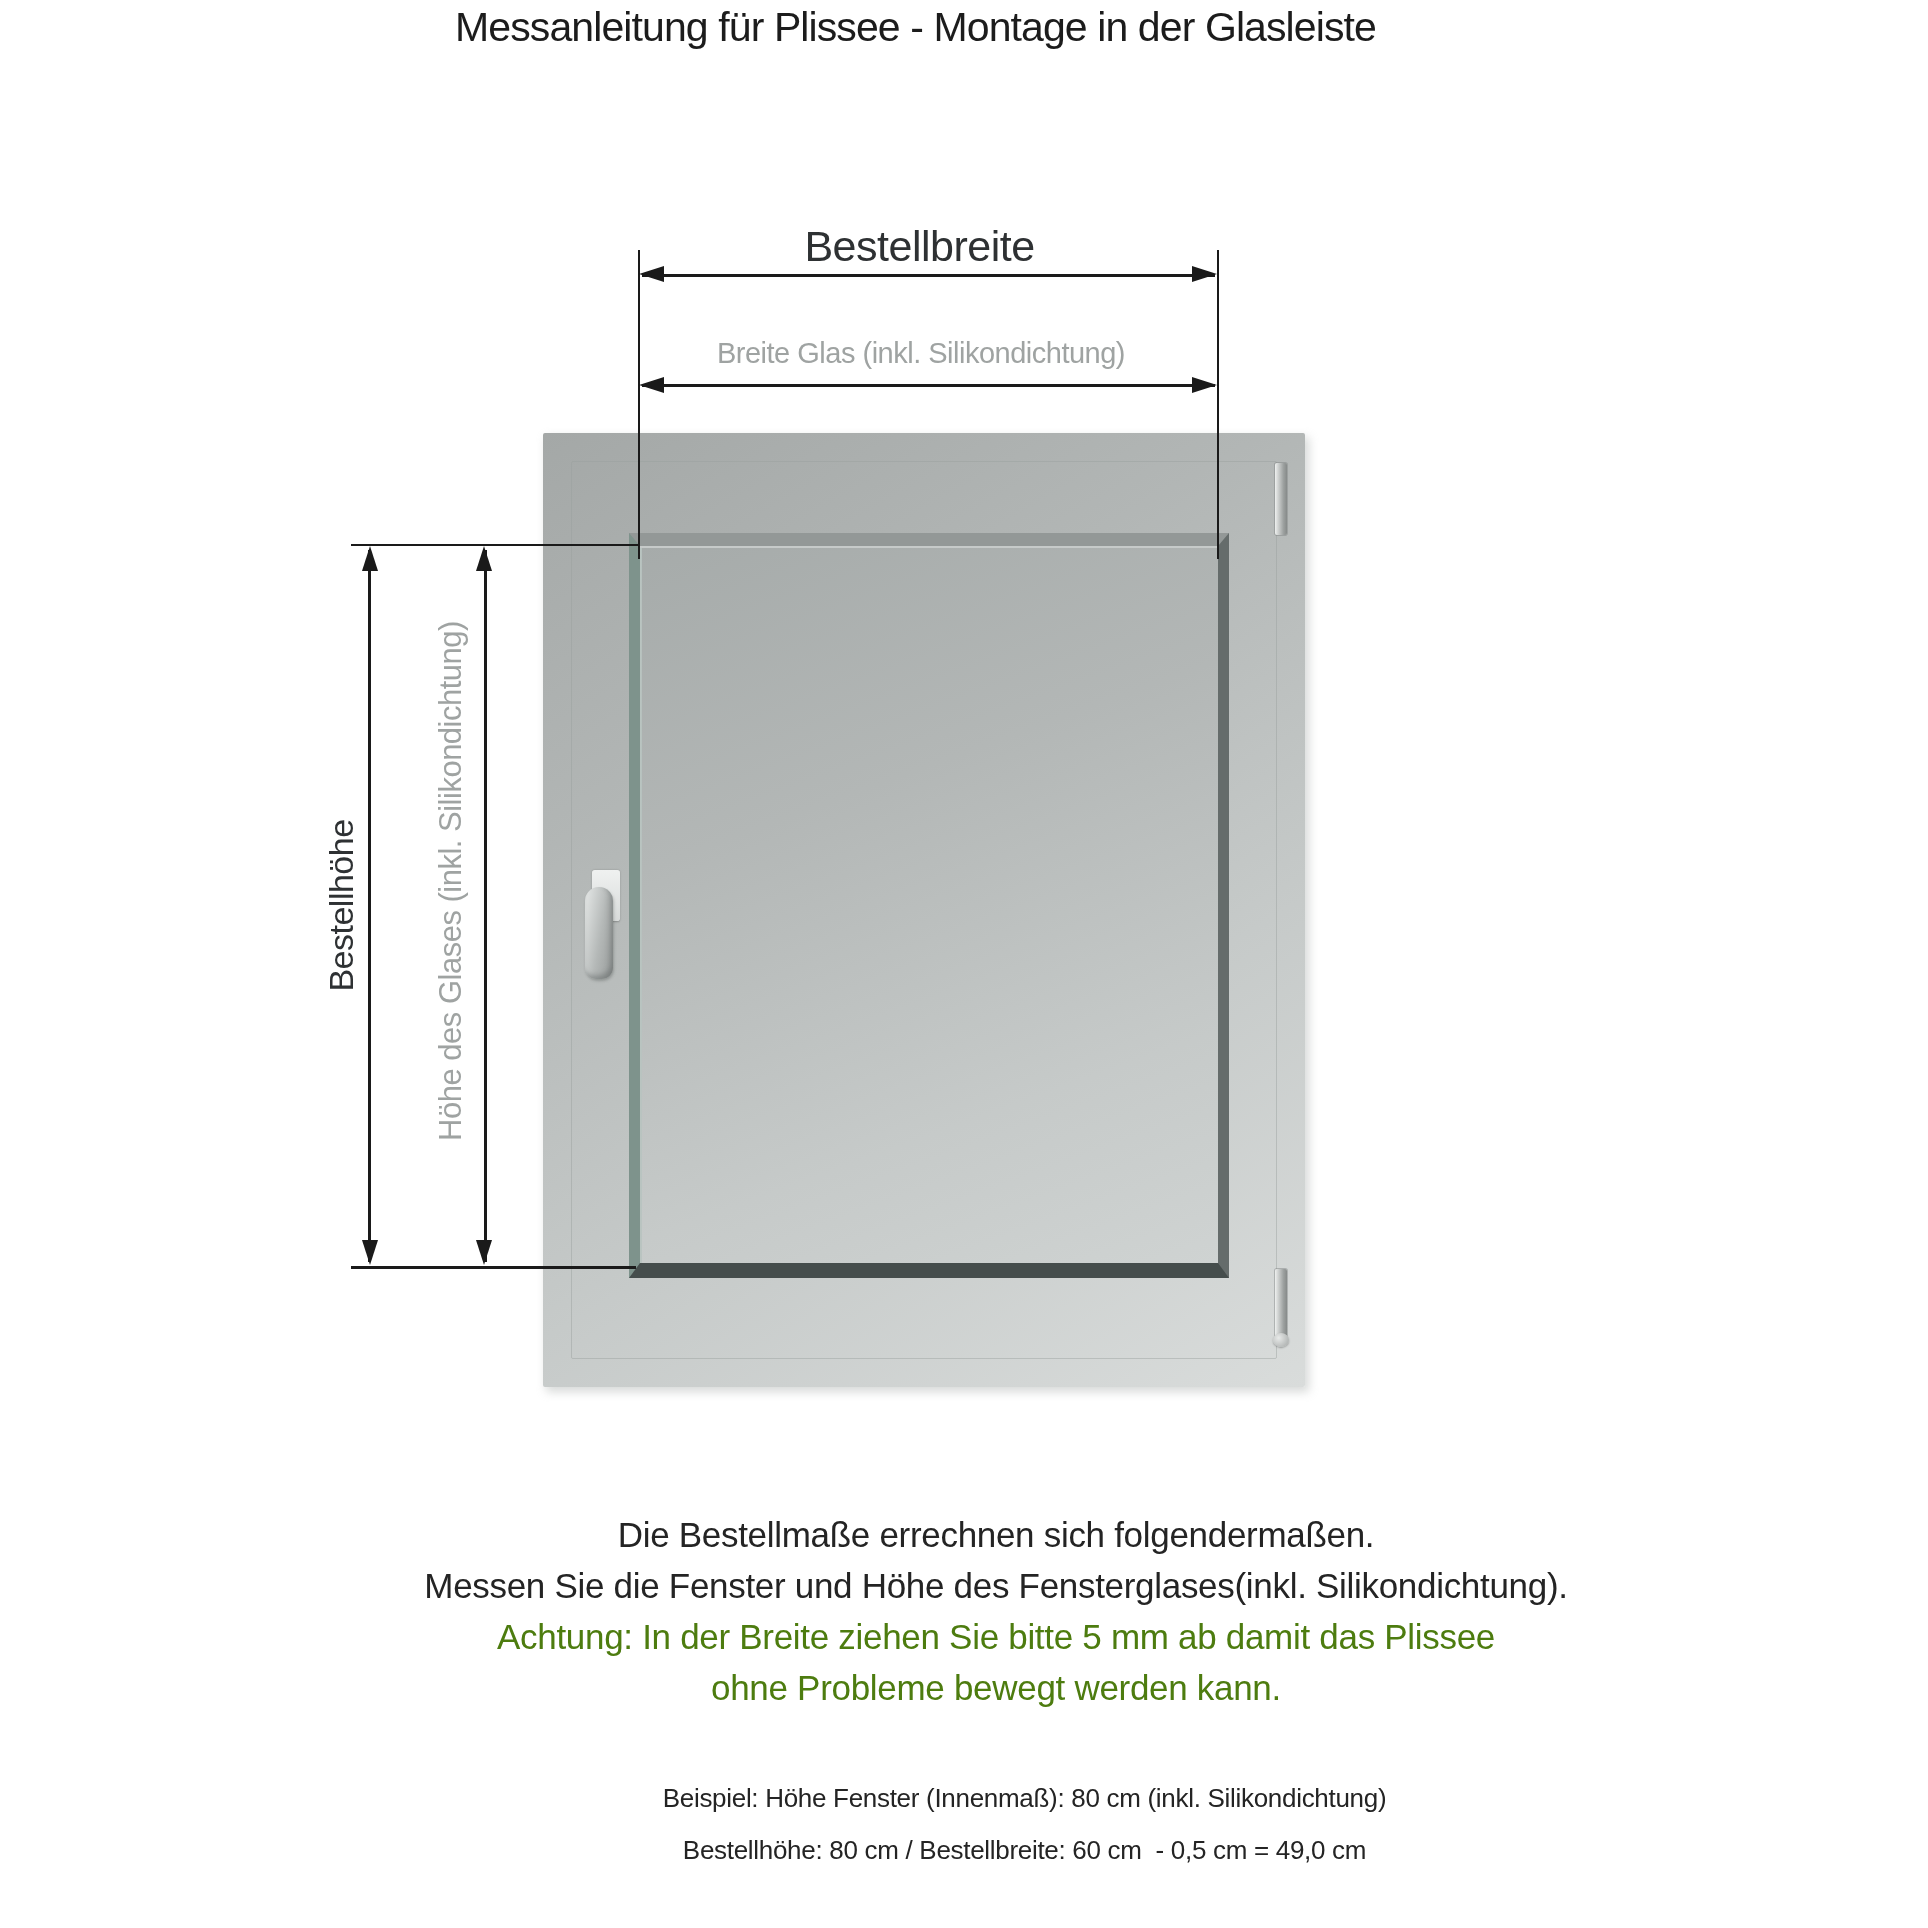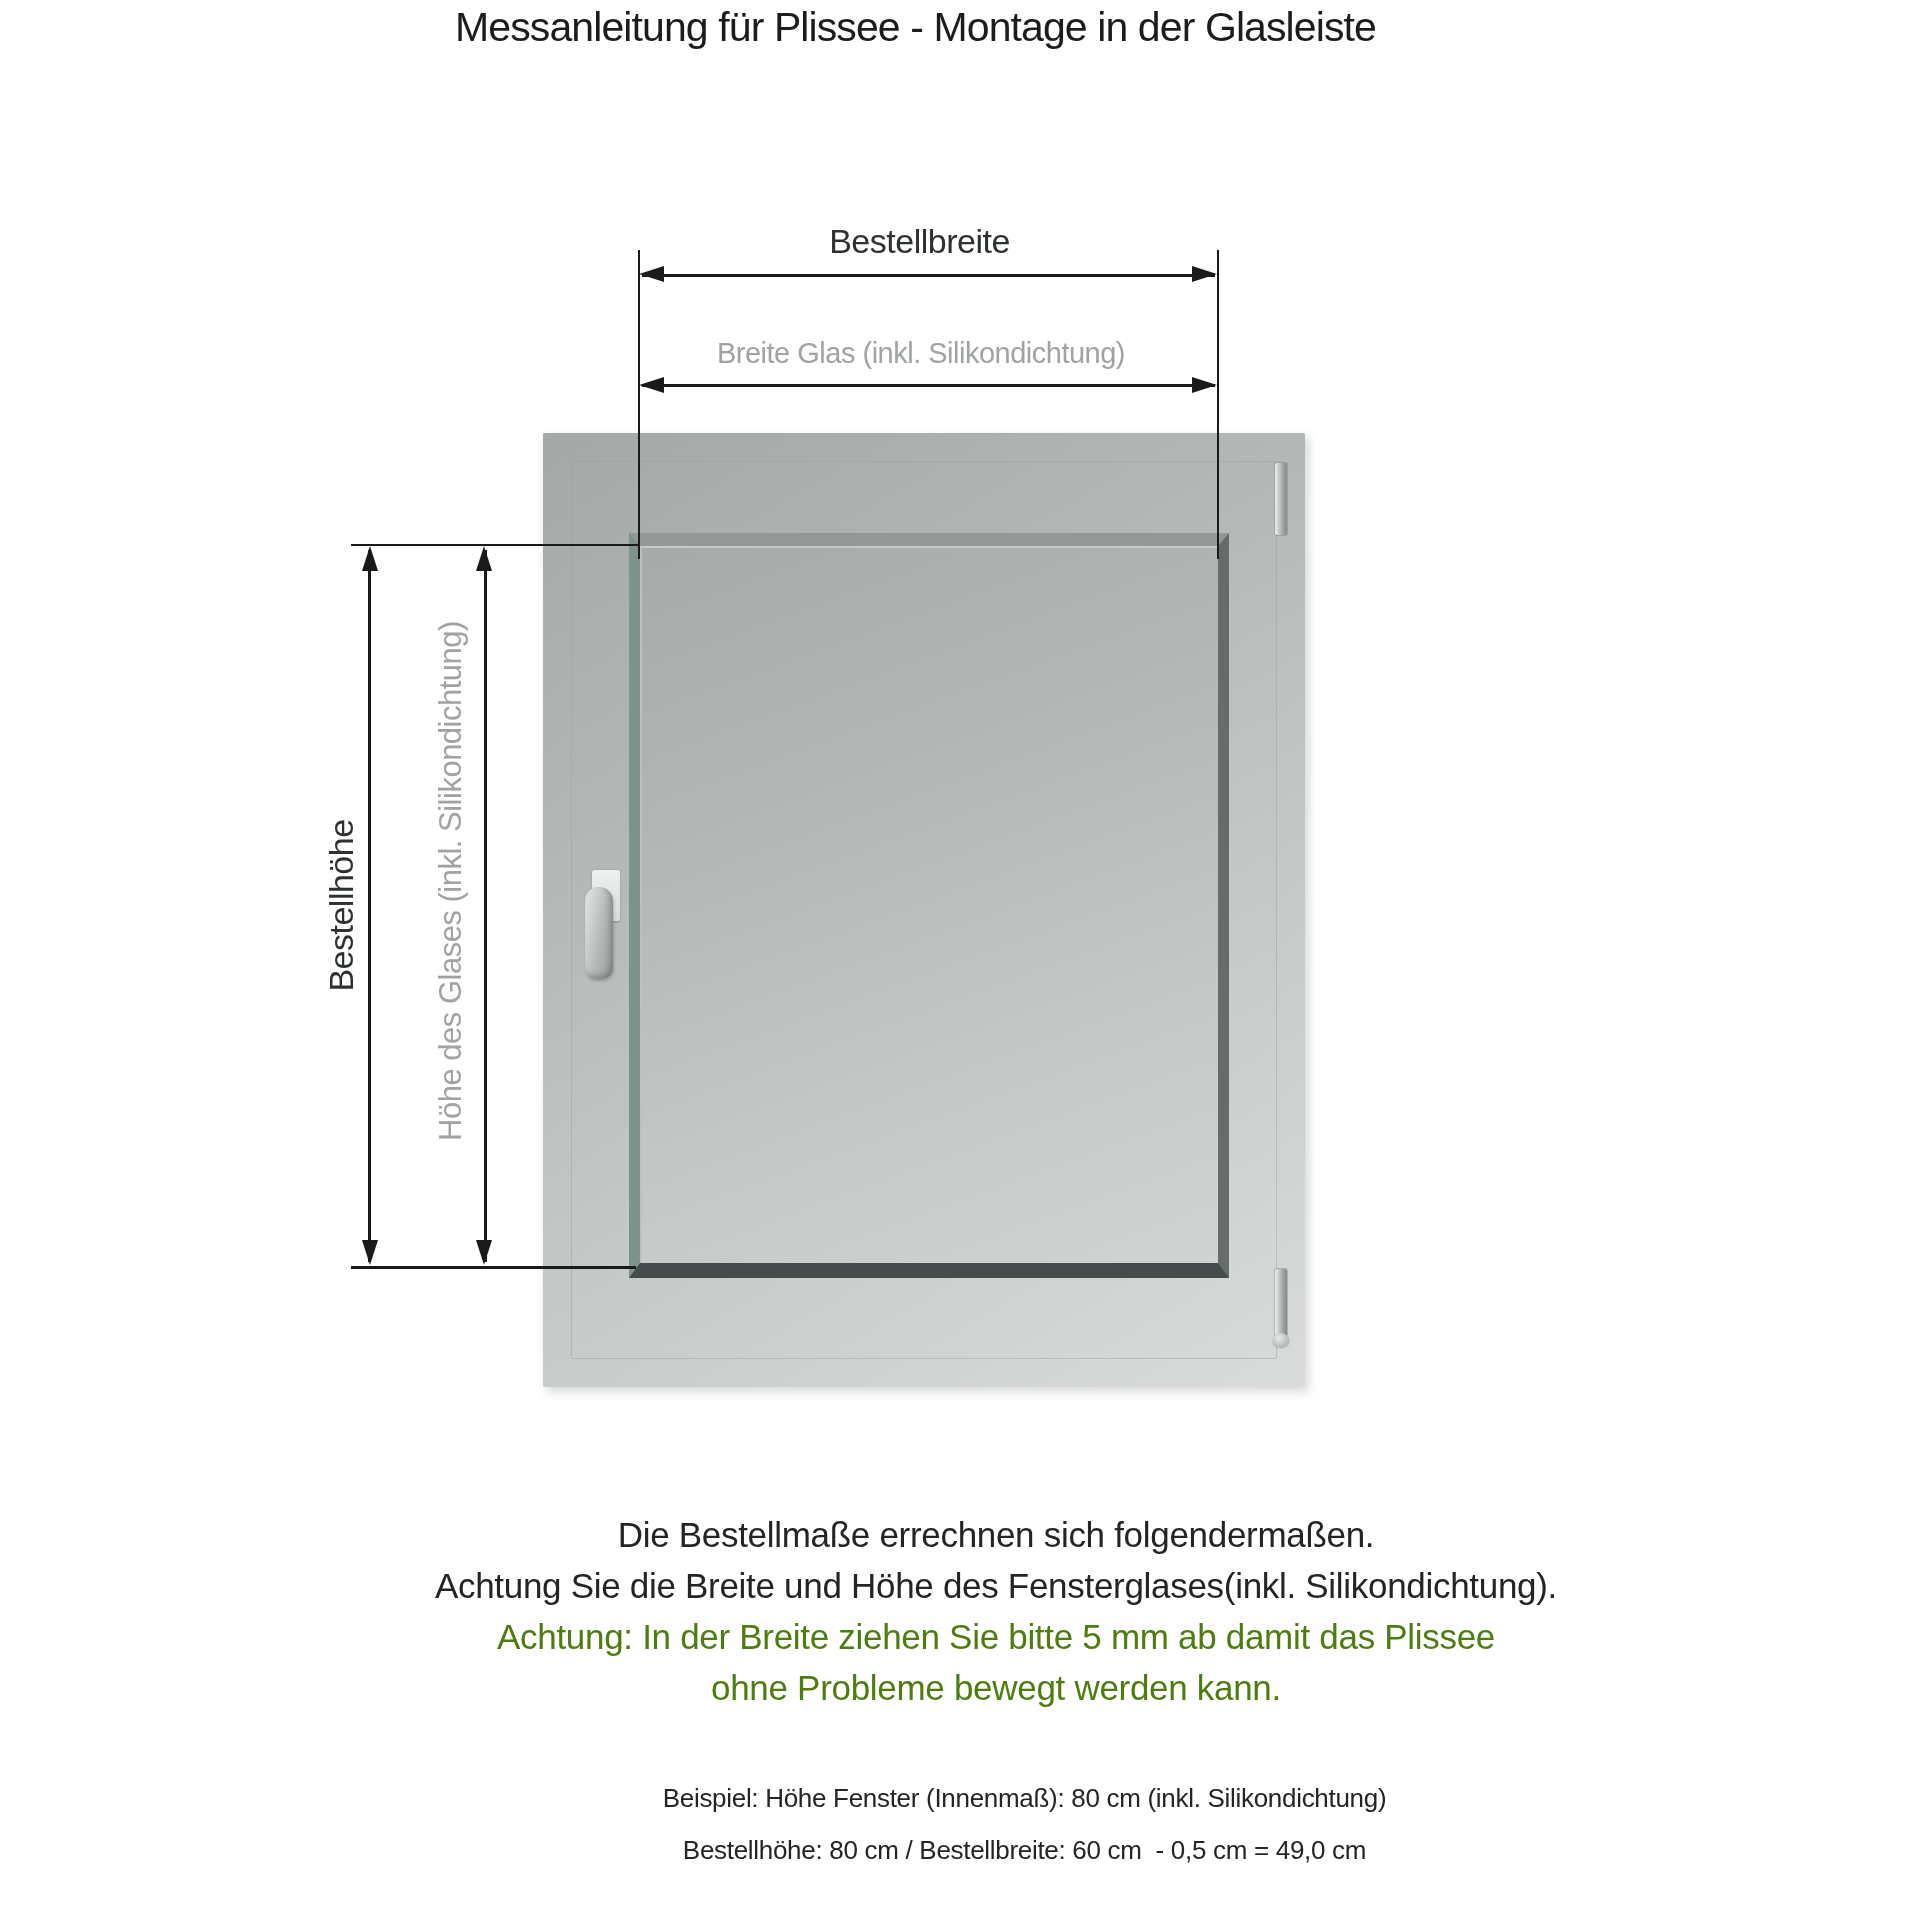--- a/index.html
+++ b/index.html
@@ -80,21 +80,21 @@
   .ah-right { border-top: 8.5px solid transparent; border-bottom: 8.5px solid transparent; border-left: 25.4px solid #1a1a1a; }
   .ah-up    { border-left: 8.5px solid transparent; border-right: 8.5px solid transparent; border-bottom: 25.4px solid #1a1a1a; }
   .ah-down  { border-left: 8.5px solid transparent; border-right: 8.5px solid transparent; border-top: 25.4px solid #1a1a1a; }
 
   
   .dim-label { text-align: center; letter-spacing: -0.5px; }
   .dim-dark { color: #2e3133; }
   .dim-gray { color: #9fa3a2; }
   .rot { transform: rotate(-90deg); }
 
-  .label-bestellbreite { left: 731px; top: 222px; width: 377px; font-size: 34px; }
+  .label-bestellbreite { left: 731px; top: 222px; width: 377px; font-size: 43px; }
   .label-breite-glas   { left: 659px; top: 337px; width: 524px; font-size: 29px; }
   .label-bestellhoehe  { left: 96px; top: 885px; width: 490px; height: 41px; font-size: 34px; line-height: 41px; }
   .label-hoehe-glas    { left: 121px; top: 862px; width: 659px; height: 38px; font-size: 31px; line-height: 38px; }
 
   
   .instructions {
     left: 290px; top: 1509px; width: 1412px;
     font-size: 35px; line-height: 51px;
     color: #242424; letter-spacing: -0.3px;
   }
@@ -146,21 +146,21 @@
   <div class="abs ah ah-up" style="left:476px; top:546px;"></div>
   <div class="abs ah ah-down" style="left:476px; top:1240px;"></div>
 
   <div class="abs dim-label dim-dark label-bestellbreite">Bestellbreite</div>
   <div class="abs dim-label dim-gray label-breite-glas">Breite Glas (inkl. Silikondichtung)</div>
   <div class="abs dim-label dim-dark rot label-bestellhoehe">Bestellhöhe</div>
   <div class="abs dim-label dim-gray rot label-hoehe-glas">Höhe des Glases (inkl. Silikondichtung)</div>
 
   <div class="abs instructions">
     <div>Die Bestellmaße errechnen sich folgendermaßen.</div>
-    <div>Achtung Sie die Breite und Höhe des Fensterglases(inkl. Silikondichtung).</div>
+    <div>Messen Sie die Fenster und Höhe des Fensterglases(inkl. Silikondichtung).</div>
     <div class="warning">Achtung: In der Breite ziehen Sie bitte 5 mm ab damit das Plissee</div>
     <div class="warning">ohne Probleme bewegt werden kann.</div>
   </div>
 
   <div class="abs example">
     <div>Beispiel: Höhe Fenster (Innenmaß): 80 cm (inkl. Silikondichtung)</div>
     <div>Bestellhöhe: 80 cm / Bestellbreite: 60 cm  - 0,5 cm = 49,0 cm</div>
   </div>
 
 </div>

